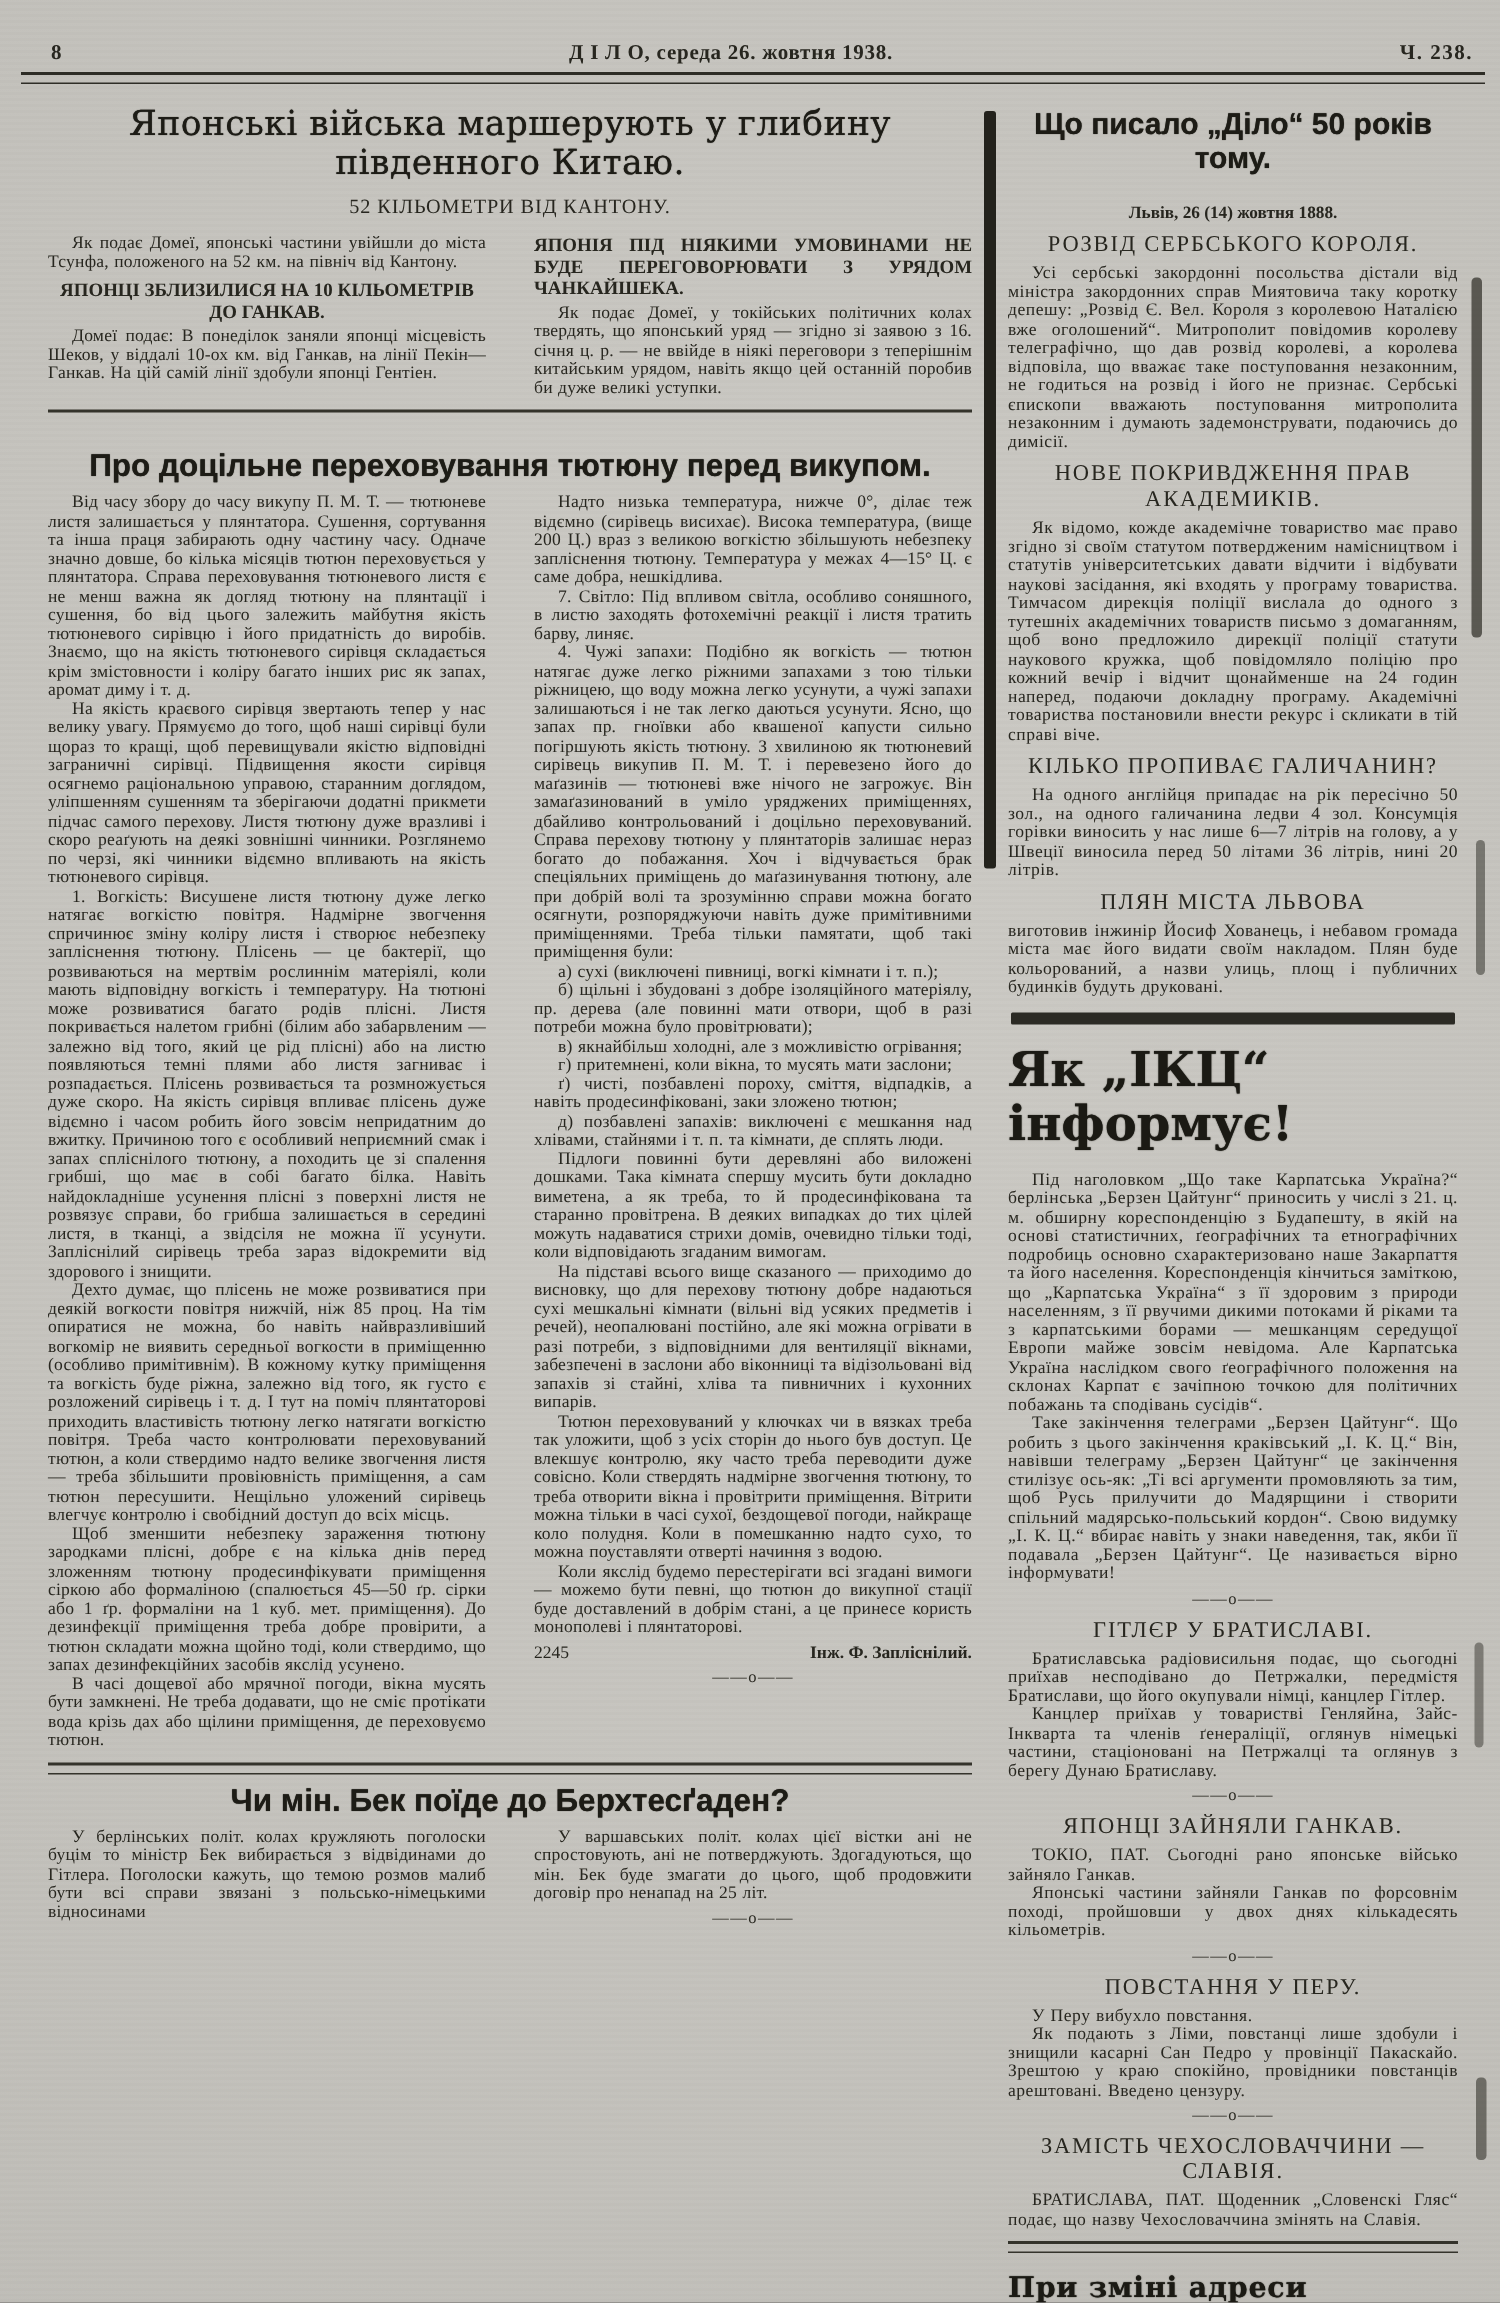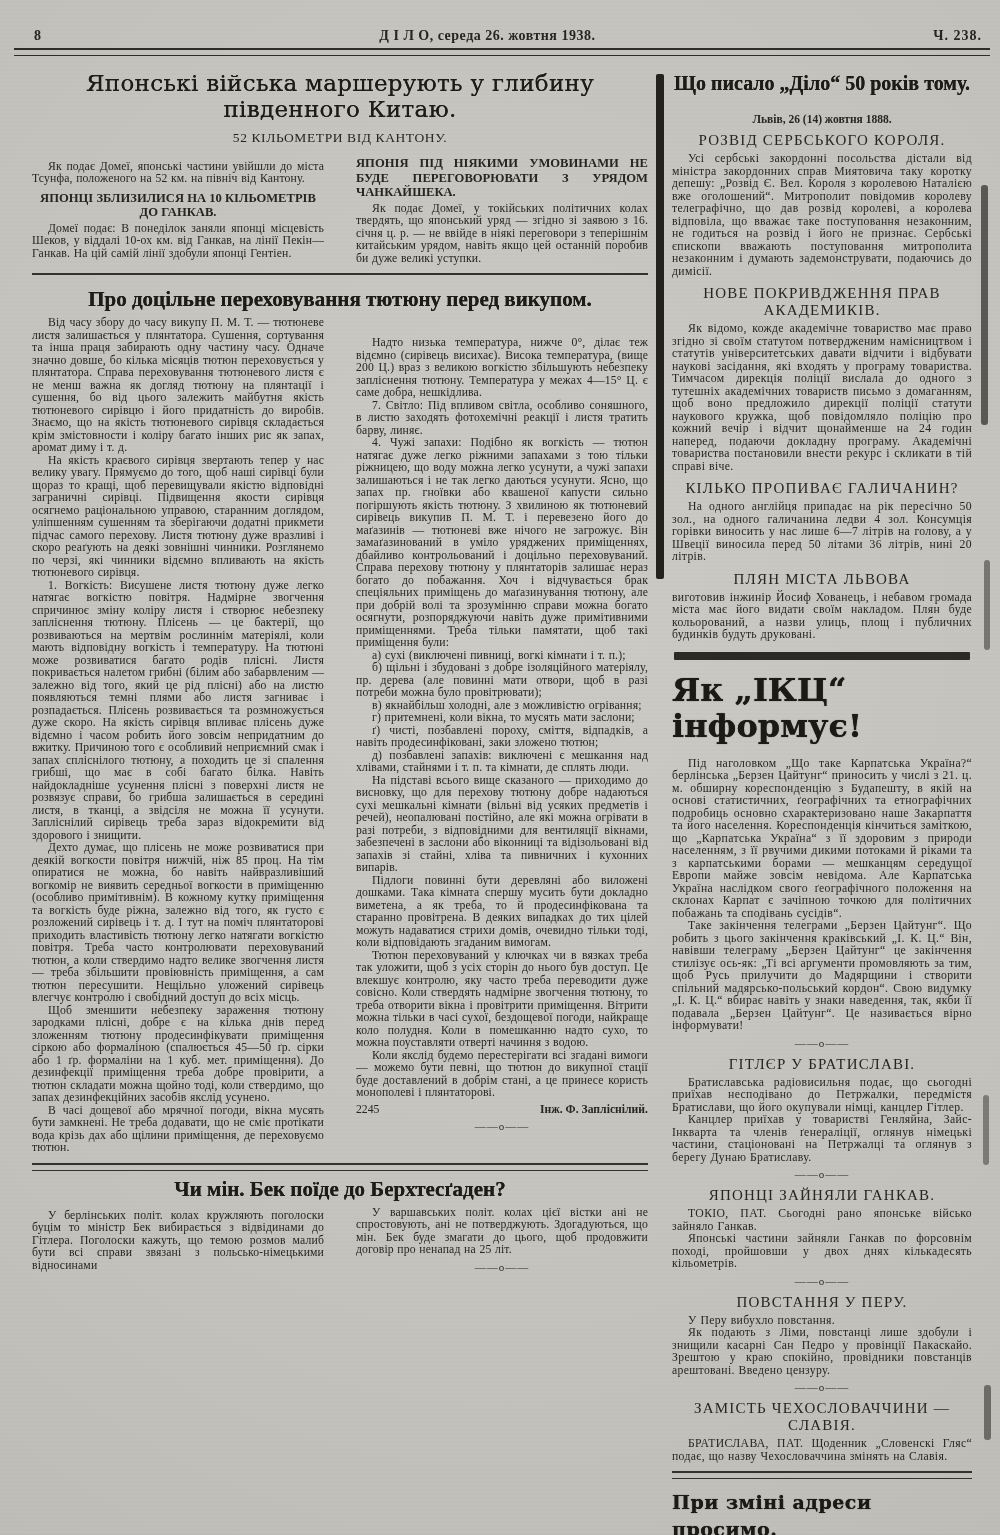--- a/index.html
+++ b/index.html
@@ -25,37 +25,37 @@
   .grid{display:flex;align-items:flex-start;}
   .left-zone{width:616px;margin-left:32px;}
   .vsep{width:24px;position:relative;align-self:stretch;}
   .vbar{position:absolute;left:8px;top:18px;width:8px;height:505px;background:#23221c;border-radius:2px;}
   .right-zone{width:300px;}
   
   .headline-xl{font-family:"DejaVu Serif", serif;font-weight:normal;font-size:23px;line-height:26px;
         text-align:center;letter-spacing:.3px;margin:14px 0 8px;color:#1d1c16;
         text-shadow:0 0 .6px #1d1c16;}
   .kicker{font-weight:normal;font-size:13.5px;text-align:center;letter-spacing:.6px;margin:2px 0 10px;}
-  .headline-lg{font-family:Liberation Serif, serif;font-weight:bold;font-size:21px;line-height:24px;
-        text-align:center;margin:12px 0 6px;color:#1d1c16;text-shadow:0 0 .6px #1d1c16;}
+  .headline-lg{font-family:Liberation Sans, sans-serif;font-weight:bold;font-size:21px;line-height:24px;
+        text-align:center;margin:24px 0 6px;color:#1d1c16;text-shadow:0 0 .6px #1d1c16;}
   .subhead{font-weight:bold;font-size:12.6px;line-height:14.5px;text-align:center;margin:5px 0 3px;}
   .subhead-just{font-weight:bold;font-size:12.6px;line-height:14.5px;text-align:justify;margin:0 0 3px;}
   
-  .cols{display:flex;gap:32px;align-items:center;}
+  .cols{display:flex;gap:32px;}
   .col{flex:1;min-width:0;}
   p{margin:0;font-size:11.7px;line-height:12.5px;text-align:justify;
     text-indent:16px;letter-spacing:.15px;word-spacing:.5px;}
   .right-zone p{letter-spacing:.35px;}
   
   .rule{border-top:2px solid #34332b;margin:8px 0;}
   .rule-double{height:5px;border-top:2px solid #34332b;border-bottom:1.5px solid #34332b;margin:8px 0 6px;}
   .orn{text-align:center;font-size:11px;letter-spacing:1px;margin:4px 0 3px;color:#2b2a23;}
   .hbar{height:8px;background:#2b2a24;margin:10px 2px 12px;border-radius:1px;}
   
-  .r-head{font-family:Liberation Serif, serif;font-weight:bold;font-size:20px;line-height:23px;
+  .r-head{font-family:Liberation Sans, sans-serif;font-weight:bold;font-size:20px;line-height:23px;
         text-align:center;margin:16px 0 18px;color:#1d1c16;text-shadow:0 0 .6px #1d1c16;}
   .dateline{font-weight:bold;font-size:11.5px;text-align:center;margin:2px 0 6px;}
   .r-sub{font-weight:normal;font-size:15px;letter-spacing:1.2px;text-align:center;margin:7px 0 4px;}
   .ikc-head{font-family:"DejaVu Serif", serif;font-weight:bold;font-size:32px;line-height:36px;
         text-align:left;margin:8px 0 14px;color:#1b1a14;text-shadow:0 0 .8px #1b1a14;}
   .sig{display:flex;justify-content:space-between;align-items:baseline;margin-top:3px;font-size:11.7px;}
   .sig .author{font-weight:bold;}
   .notice{font-family:"DejaVu Serif", serif;font-weight:bold;font-size:19px;line-height:27px;
         margin-top:10px;color:#1b1a14;text-shadow:0 0 .8px #1b1a14;letter-spacing:.5px;}
   
@@ -109,22 +109,22 @@
           <div class="col">
             <p>Надто низька температура, нижче 0°, ділає теж відємно (сирівець висихає). Висока температура, (вище 200 Ц.) враз з великою вогкістю збільшують небезпеку запліснення тютюну. Температура у межах 4—15° Ц. є саме добра, нешкідлива.</p>
             <p>7. Світло: Під впливом світла, особливо соняшного, в листю заходять фотохемічні реакції і листя тратить барву, линяє.</p>
             <p>4. Чужі запахи: Подібно як вогкість — тютюн натягає дуже легко ріжними запахами з тою тільки ріжницею, що воду можна легко усунути, а чужі запахи залишаються і не так легко даються усунути. Ясно, що запах пр. гноївки або квашеної капусти сильно погіршують якість тютюну. З хвилиною як тютюневий сирівець викупив П. М. Т. і перевезено його до маґазинів — тютюневі вже нічого не загрожує. Він замаґазинований в уміло уряджених приміщеннях, дбайливо контрольований і доцільно переховуваний. Справа перехову тютюну у плянтаторів залишає нераз богато до побажання. Хоч і відчувається брак спеціяльних приміщень до маґазинування тютюну, але при добрій волі та зрозумінню справи можна богато осягнути, розпоряджуючи навіть дуже примітивними приміщеннями. Треба тільки памятати, щоб такі приміщення були:</p>
             <p>а) сухі (виключені пивниці, вогкі кімнати і т. п.);</p>
             <p>б) щільні і збудовані з добре ізоляційного матеріялу, пр. дерева (але повинні мати отвори, щоб в разі потреби можна було провітрювати);</p>
             <p>в) якнайбільш холодні, але з можливістю огрівання;</p>
             <p>г) притемнені, коли вікна, то мусять мати заслони;</p>
             <p>ґ) чисті, позбавлені пороху, сміття, відпадків, а навіть продесинфіковані, заки зложено тютюн;</p>
             <p>д) позбавлені запахів: виключені є мешкання над хлівами, стайнями і т. п. та кімнати, де сплять люди.</p>
+            <p>Підлоги повинні бути деревляні або виложені дошками. Така кімната спершу мусить бути докладно виметена, а як треба, то й продесинфікована та старанно провітрена. В деяких випадках до тих цілей можуть надаватися стрихи домів, очевидно тільки тоді, коли відповідають згаданим вимогам.</p>
             <p>На підставі всього вище сказаного — приходимо до висновку, що для перехову тютюну добре надаються сухі мешкальні кімнати (вільні від усяких предметів і речей), неопалювані постійно, але які можна огрівати в разі потреби, з відповідними для вентиляції вікнами, забезпечені в заслони або віконниці та відізольовані від запахів зі стайні, хліва та пивничних і кухонних випарів.</p>
-            <p>Підлоги повинні бути деревляні або виложені дошками. Така кімната спершу мусить бути докладно виметена, а як треба, то й продесинфікована та старанно провітрена. В деяких випадках до тих цілей можуть надаватися стрихи домів, очевидно тільки тоді, коли відповідають згаданим вимогам.</p>
             <p>Тютюн переховуваний у ключках чи в вязках треба так уложити, щоб з усіх сторін до нього був доступ. Це влекшує контролю, яку часто треба переводити дуже совісно. Коли ствердять надмірне звогчення тютюну, то треба отворити вікна і провітрити приміщення. Вітрити можна тільки в часі сухої, бездощевої погоди, найкраще коло полудня. Коли в помешканню надто сухо, то можна поуставляти отверті начиння з водою.</p>
             <p>Коли якслід будемо перестерігати всі згадані вимоги — можемо бути певні, що тютюн до викупної стації буде доставлений в добрім стані, а це принесе користь монополеві і плянтаторові.</p>
             <div class="sig">
               <span>2245</span>
               <span class="author">Інж. Ф. Запліснілий.</span>
             </div>
             <div class="orn">——о——</div>
           </div>
         </div>
       </section>

